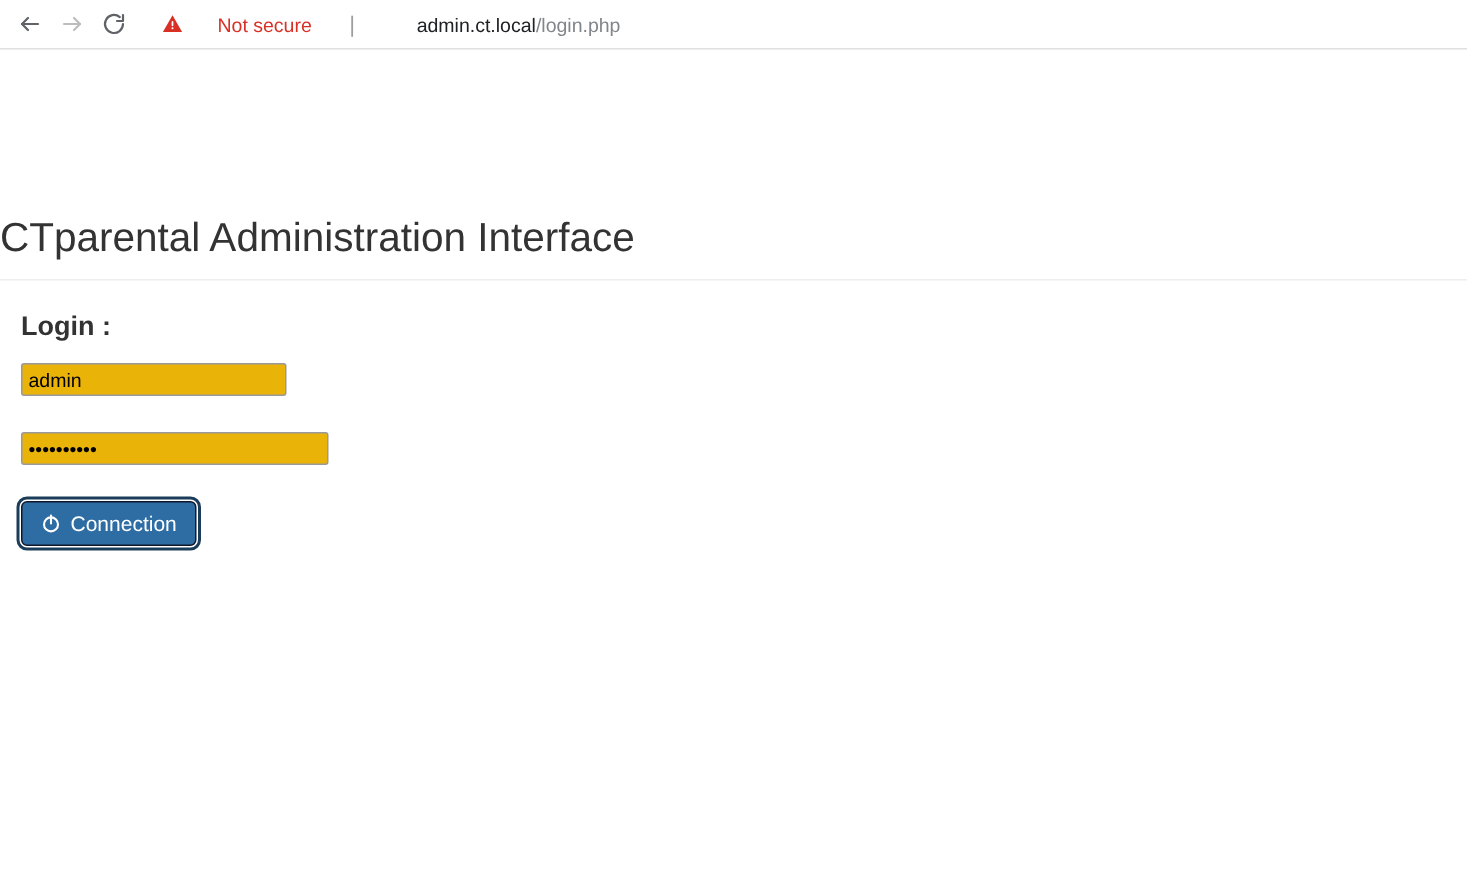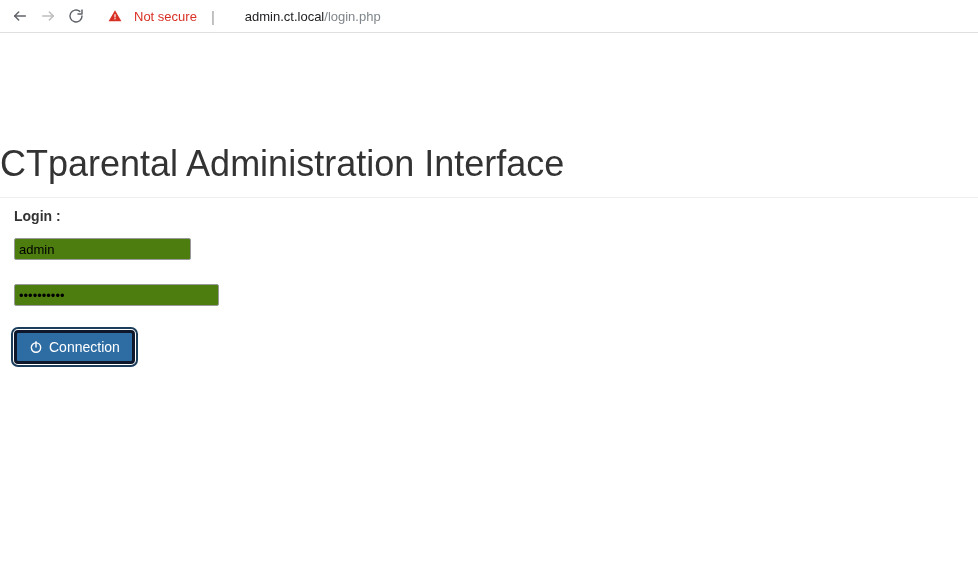--- a/index.html
+++ b/index.html
@@ -32,73 +32,73 @@
     .nav-btn.disabled { color: #bdbdbd; cursor: default; }
     .nav-btn svg { width: 16px; height: 16px; }
     .address-wrap {
       flex: 1;
       height: 26px;
       background: #fff;
       border-radius: 13px;
       display: flex;
       align-items: center;
       padding: 0 10px;
-      gap: 12px;
+      gap: 23px;
       font-size: 13px;
       margin-left: 4px;
     }
     .warn-icon {
       color: #d93025;
       display: flex;
       align-items: center;
     }
     .warn-icon svg { width: 14px; height: 14px; }
     .not-secure { color: #d93025; font-size: 13px; }
     .divider { color: #9e9e9e; font-size: 15px; margin: 0 2px; }
     .url { color: #202124; margin-left: 16px; }
     .url .path { color: #80868b; }
     .page {
       padding: 0;
     }
     .page-title {
-      font-size: 36px;
+      font-size: 27px;
       font-weight: 400;
       color: #333;
       padding: 110px 0 12px 0;
       border-bottom: 1px solid #eee;
-      margin-bottom: 10px;
+      margin-bottom: 20px;
     }
     .form-area { padding: 0 14px; }
     .form-label {
       font-weight: 700;
-      font-size: 14px;
+      font-size: 18px;
       color: #333;
       display: block;
       margin-bottom: 14px;
     }
     .text-input {
       width: 177px;
       height: 22px;
       border: 1px solid #999;
       border-radius: 2px;
       padding: 1px 4px;
       font-size: 13px;
       font-family: inherit;
       display: block;
       margin-bottom: 24px;
-      background: #4d7c0f;
+      background: #eab308;
     }
     .text-input.password { width: 205px; }
     .conn-btn {
       display: inline-flex;
       align-items: center;
       gap: 6px;
       background: #2e6da4;
       color: #fff;
-      border: 3px solid #0f172a;
+      border: 1px solid #0f172a;
       outline: 2px solid #1b3d5a;
       outline-offset: 1px;
       border-radius: 4px;
       padding: 6px 12px;
       font-size: 14px;
       font-family: inherit;
       cursor: pointer;
     }
     .conn-btn svg { width: 14px; height: 14px; }
   </style>

